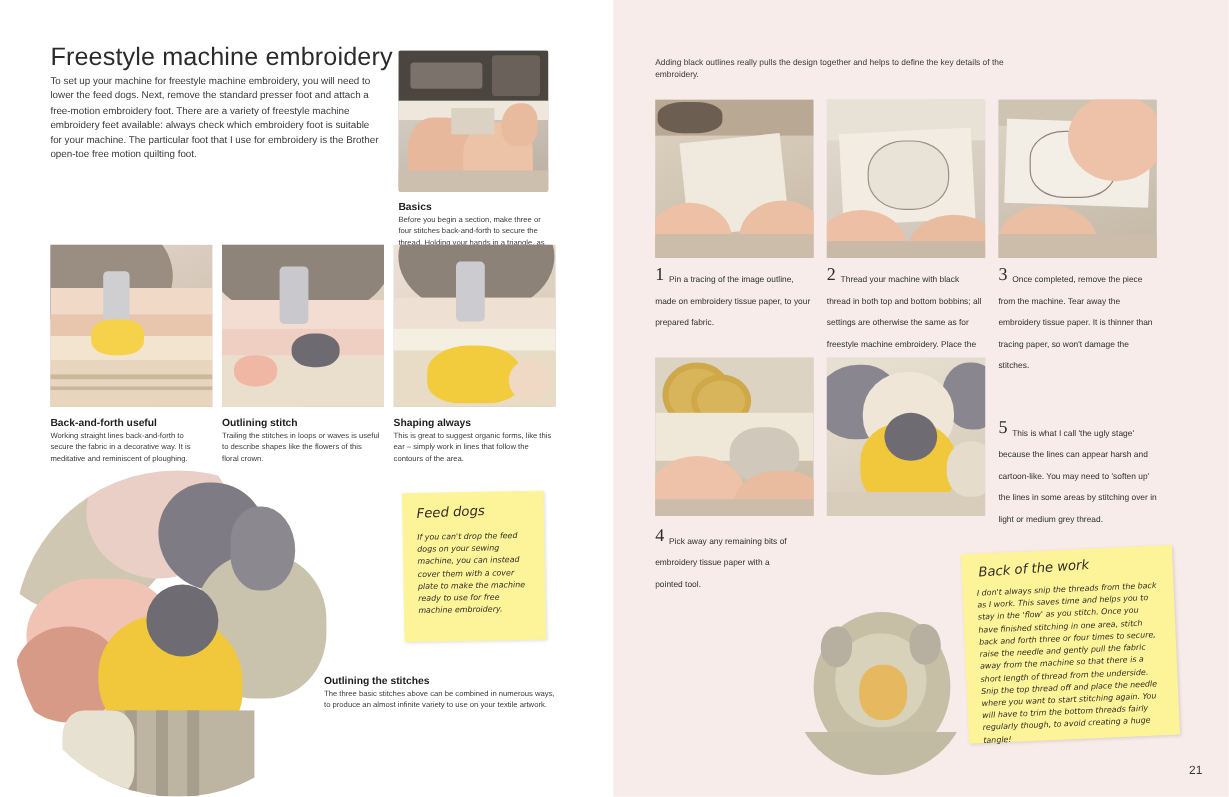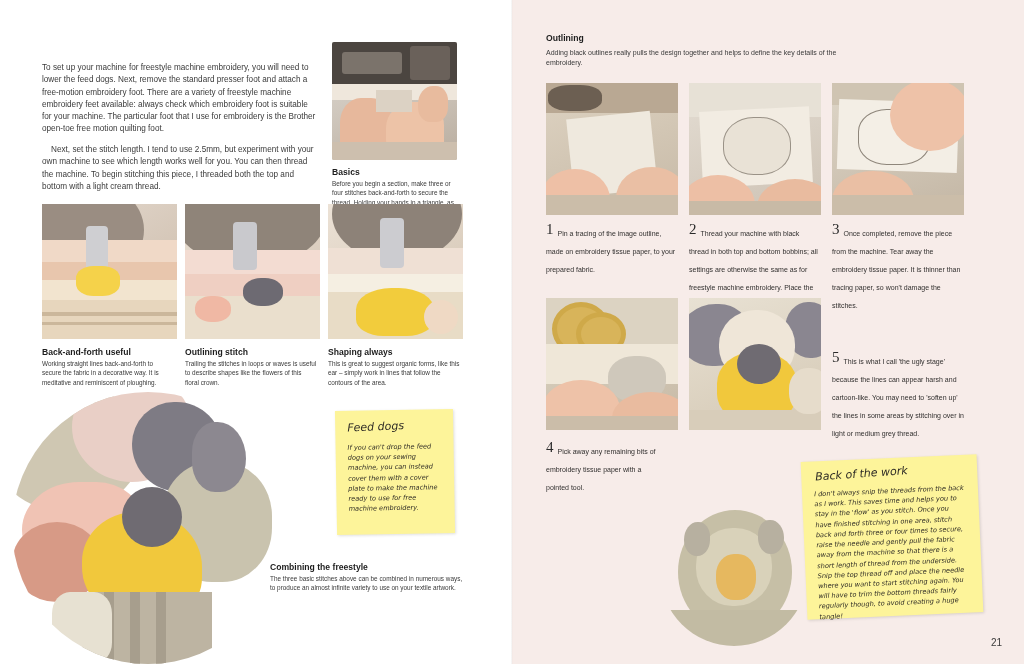--- a/index.html
+++ b/index.html
@@ -146,23 +146,23 @@
   }
 </style>
 </head>
 <body>
 
 <div class="spread">
 
   <div class="page page-left">
     <div class="inner-left">
 
+      <h1 class="title" style="position:absolute;left:20px;top:24px;width:310px;">Freestyle machine embroidery</h1>
 
       <p class="body" style="position:absolute;left:20px;top:50px;width:275px;">To set up your machine for freestyle machine embroidery, you will need to lower the feed dogs. Next, remove the standard presser foot and attach a free-motion embroidery foot. There are a variety of freestyle machine embroidery feet available: always check which embroidery foot is suitable for your machine. The particular foot that I use for embroidery is the Brother open-toe free motion quilting foot.</p>
-      <p class="body indent" style="position:absolute;left:20px;top:125px;width:275px;">Next, set the stitch length. I tend to use 2.5mm, but experiment with your own machine to see which length works well for you. You can then thread the machine. To begin stitching this piece, I threaded both the top and bottom with a light cream thread.</p>
 
       <div class="photo" style="left:310px;top:30px;width:125px;height:118px;border-radius:2px;">
         <div class="sky" style="background:linear-gradient(160deg,#ded9d2 0%,#cfc7bd 45%,#b9ad9f 100%);"></div>
         <div class="band" style="left:0;top:0;width:125px;height:42px;background:#4b4540;"></div>
         <div class="band" style="left:10px;top:10px;width:60px;height:22px;background:#7b736b;border-radius:3px;"></div>
         <div class="band" style="left:78px;top:4px;width:40px;height:34px;background:#6a615a;border-radius:3px;"></div>
         <div class="band" style="left:0;top:42px;width:125px;height:16px;background:#efe7dc;"></div>
         <div class="blob" style="left:8px;top:56px;width:52px;height:62px;background:#e7b89c;border-radius:40% 40% 30% 30%;"></div>
         <div class="blob" style="left:54px;top:60px;width:58px;height:58px;background:#edc3a7;border-radius:45% 40% 30% 35%;"></div>
         <div class="band" style="left:44px;top:48px;width:36px;height:22px;background:#dcd2c4;"></div>
@@ -233,30 +233,29 @@
         <div class="band" style="left:144px;top:200px;width:10px;height:72px;background:#a79e8d;"></div>
         <div class="blob" style="left:40px;top:200px;width:60px;height:72px;background:#e7e1d2;border-radius:30%;"></div>
         <div class="blob" style="left:180px;top:30px;width:54px;height:70px;background:#8c8890;border-radius:45% 55% 50% 45%;"></div>
       </div>
 
       <div class="sticky" style="left:314px;top:398px;width:118px;height:124px;transform:rotate(-1deg);">
         <div class="sticky-title" style="position:absolute;left:12px;top:10px;">Feed dogs</div>
         <div class="sticky-body" style="position:absolute;left:12px;top:32px;width:96px;">If you can't drop the feed dogs on your sewing machine, you can instead cover them with a cover plate to make the machine ready to use for free machine embroidery.</div>
       </div>
 
-      <h3 class="cap" style="position:absolute;left:248px;top:550px;width:200px;">Combining the freestyle</h3>
+      <h3 class="cap" style="position:absolute;left:248px;top:550px;width:200px;">Outlining the stitches</h3>
       <p class="cap" style="position:absolute;left:248px;top:562px;width:196px;">The three basic stitches above can be combined in numerous ways, to produce an almost infinite variety to use on your textile artwork.</p>
 
     </div>
   </div>
 
   <div class="page page-right">
     <div class="inner-right">
 
-      <h3 class="cap" style="position:absolute;left:34px;top:33px;width:300px;">Outlining</h3>
       <p class="cap" style="position:absolute;left:34px;top:48px;width:300px;font-size:7px;">Adding black outlines really pulls the design together and helps to define the key details of the embroidery.</p>
 
       <div class="photo" style="left:34px;top:83px;width:132px;height:132px;">
         <div class="sky" style="background:linear-gradient(160deg,#ded3c2,#c6b9a6);"></div>
         <div class="band" style="left:0;top:0;width:132px;height:30px;background:#b9a893;"></div>
         <div class="blob" style="left:2px;top:2px;width:54px;height:26px;background:#6c5f52;border-radius:40%;"></div>
         <div class="band" style="left:24px;top:32px;width:84px;height:78px;background:#efe9de;transform:rotate(-6deg);"></div>
         <div class="blob" style="left:-6px;top:86px;width:70px;height:60px;background:#eec0a6;border-radius:50%;"></div>
         <div class="blob" style="left:70px;top:84px;width:72px;height:62px;background:#eabfa4;border-radius:50%;"></div>
         <div class="band" style="left:0;top:112px;width:132px;height:20px;background:#cbbda9;"></div>

